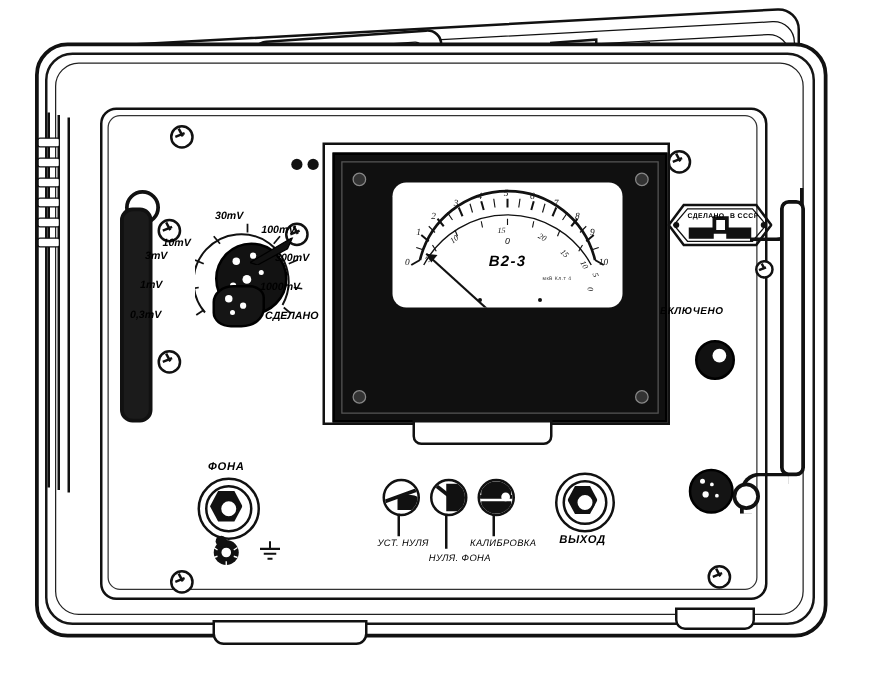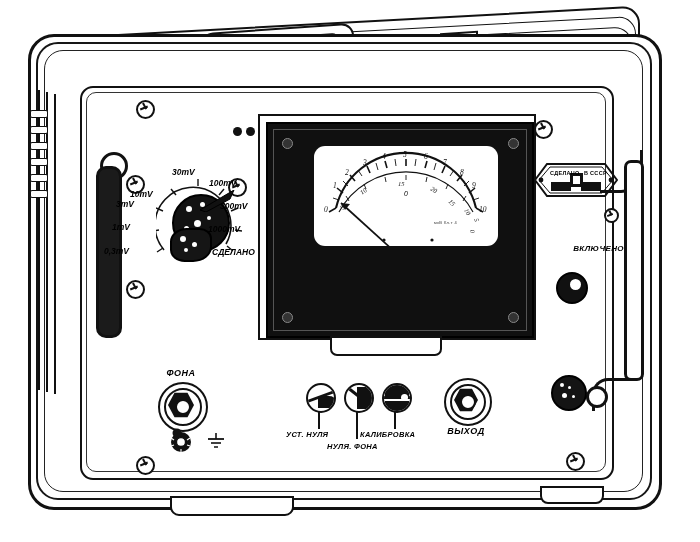--- a/index.html
+++ b/index.html
@@ -110,21 +110,21 @@
   .knob-skirt{position:absolute;left:52px;top:60px;width:38px;height:30px;
      background:#151515;border-radius:40% 30% 45% 35%;border:2px solid #000;}
   .rl{position:absolute;font-size:8.5px;font-style:italic;white-space:nowrap;font-weight:bold;}
 
   
   .plate{position:absolute;left:534px;top:162px;width:84px;height:36px;}
   .plate svg{display:block;}
   .plate-t{position:absolute;font-size:5.5px;font-weight:bold;letter-spacing:.3px;}
 
   
-  .lamp-lbl{position:absolute;left:528px;top:244px;width:96px;text-align:right;
+  .lamp-lbl{position:absolute;left:528px;top:244px;width:96px;text-align:left;
      font-size:8px;font-style:italic;font-weight:bold;letter-spacing:.4px;}
   .lamp{position:absolute;left:556px;top:272px;width:28px;height:28px;border-radius:50%;
      background:#111;border:2px solid #000;}
   .lamp i{position:absolute;left:12px;top:5px;width:11px;height:11px;border-radius:50%;
      background:#fff;display:block;}
 
   
   .jack{position:absolute;border-radius:50%;border:2.5px solid #111;background:#fff;}
   .jack-ring{position:absolute;border-radius:50%;border:2.5px solid #111;}
   .jack-hex{position:absolute;background:#111;
@@ -134,22 +134,22 @@
      letter-spacing:.5px;text-align:center;}
 
   .gnd-post{position:absolute;left:168px;top:428px;width:26px;height:26px;}
   .gnd-sym{position:absolute;left:206px;top:432px;width:20px;height:18px;}
 
   
   .pot{position:absolute;width:26px;height:26px;border-radius:50%;border:2.5px solid #111;
      background:#fff;overflow:hidden;}
   .pot i{position:absolute;display:block;background:#111;}
   .pot-line{position:absolute;width:1.6px;background:#111;}
-  .pot-lbl{position:absolute;font-size:7.5px;font-style:italic;font-weight:bold;
-     white-space:nowrap;letter-spacing:.3px;}
+  .pot-lbl{position:absolute;font-size:7.5px;font-style:italic;font-weight:normal;
+     white-space:nowrap;letter-spacing:.3px;margin-left:16px;}
 
   .dark-knob{position:absolute;left:551px;top:375px;width:32px;height:32px;border-radius:50%;
      background:#141414;border:2px solid #000;}
   .dark-knob i{position:absolute;display:block;background:#fff;border-radius:50%;}
 
   .dots{position:absolute;width:9px;height:9px;border-radius:50%;background:#111;}
 </style>
 </head>
 <body>
 
@@ -283,20 +283,21 @@
           <text x="48" y="49" transform="rotate(-36 48 49)">10</text>
           <text x="84" y="40">15</text>
           <text x="116" y="44" transform="rotate(30 116 44)">20</text>
           <text x="134" y="56" transform="rotate(45 134 56)">15</text>
           <text x="150" y="64" transform="rotate(62 150 64)">10</text>
           <text x="160" y="73" transform="rotate(74 160 73)">5</text>
           <text x="156" y="84" transform="rotate(82 156 84)">0</text>
         </g>
       </svg>
       <div class="meter-txt m-zero">0</div>
+      <div class="meter-txt m-model">В2-3</div>
       <div class="m-mark">мкВ  Кл.т 4</div>
     </div>
   </div>
   <div class="meter-tab"></div>
 
   <div class="range-zone">
     <svg class="range-arc" viewBox="0 0 86 86">
       <path d="M 8 72 A 38 38 0 1 1 70 66" fill="none" stroke="#111" stroke-width="1.6"></path>
       <g stroke="#111" stroke-width="1.4">
         <line x1="7" y1="70" x2="1" y2="74"></line>

